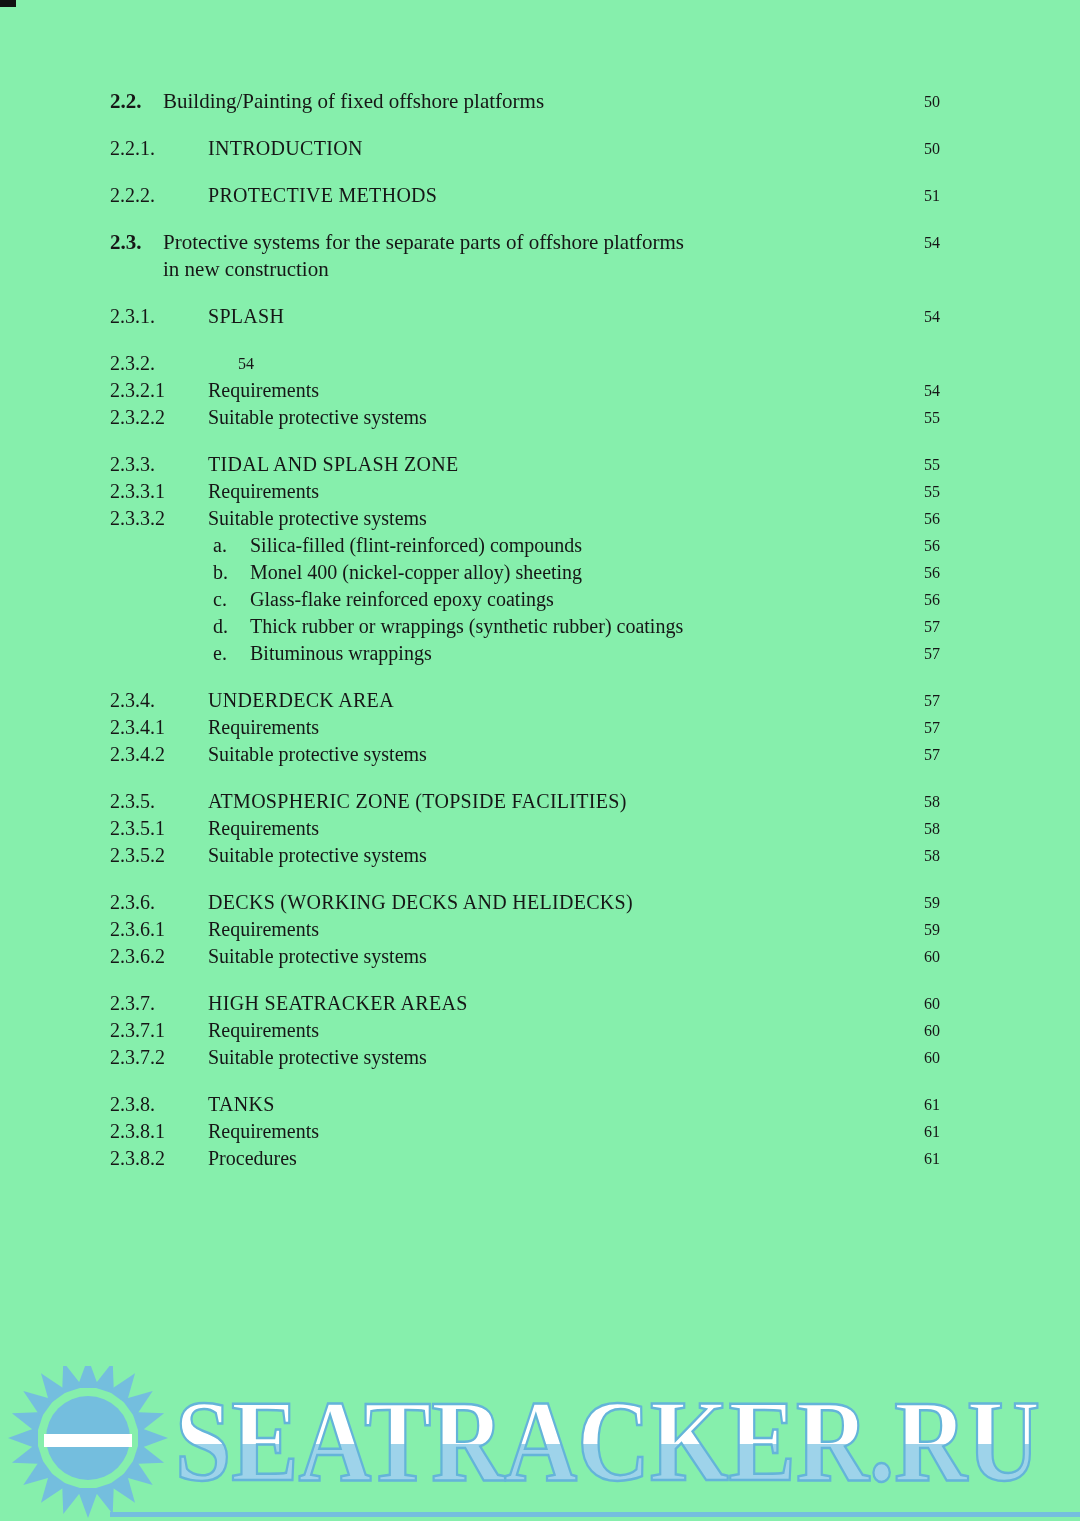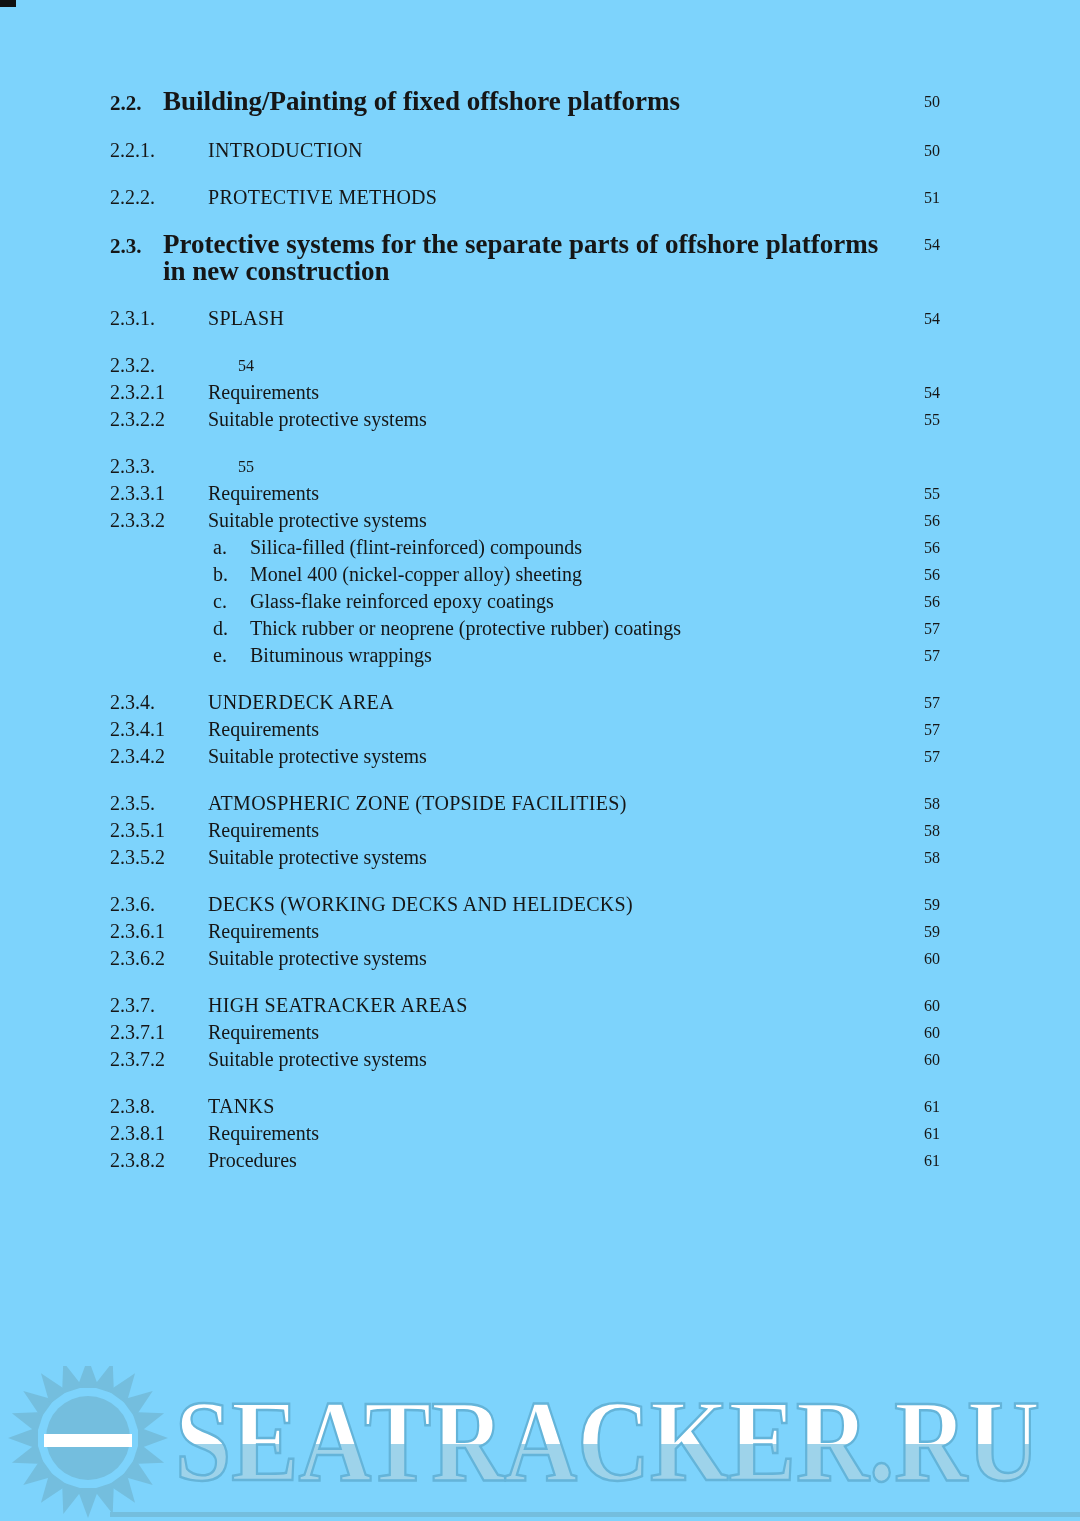--- a/index.html
+++ b/index.html
@@ -1,21 +1,21 @@
 <!DOCTYPE html>
 <html><head>
 <meta charset="utf-8">
 <style>
   html, body { margin: 0; padding: 0; background: #e8e8e8; }
   .page {
     position: relative;
     width: 1080px;
     height: 1521px;
     margin: 0 auto;
-    background: #7dd3fc;
+    background: #86efac;
     font-family: "Liberation Serif", serif;
     color: #161616;
     overflow: hidden;
   }
   .scan-artifact {
     position: absolute;
     top: 0; left: 0;
     width: 16px; height: 7px;
     background: #111;
   }
@@ -37,22 +37,22 @@
     width: 98px;
     font-size: 20px;
   }
   .row.h1 .num {
     width: 53px;
     font-weight: bold;
     font-size: 21px;
   }
   .label { flex: 1; padding-right: 12px; }
   .row.h1 .label {
-    font-weight: bold;
-    font-size: 27px;
+    font-weight: normal;
+    font-size: 21px;
     white-space: pre-line;
   }
   .row.caps .label {
     font-size: 20px;
     letter-spacing: 0.3px;
   }
   .row.italic .label { }
   .row.item .num { width: 103px; }
   .letter {
     display: inline-block;
@@ -116,20 +116,21 @@
         <span class="label">Requirements</span>
         <span class="page-num">54</span>
       </div>
       <div class="row italic">
         <span class="num">2.3.2.2</span>
         <span class="label">Suitable protective systems</span>
         <span class="page-num">55</span>
       </div>
       <div class="row caps gap">
         <span class="num">2.3.3.</span>
+        <span class="label">TIDAL AND SPLASH ZONE</span>
         <span class="page-num">55</span>
       </div>
       <div class="row italic">
         <span class="num">2.3.3.1</span>
         <span class="label">Requirements</span>
         <span class="page-num">55</span>
       </div>
       <div class="row italic">
         <span class="num">2.3.3.2</span>
         <span class="label">Suitable protective systems</span>
@@ -145,21 +146,21 @@
         <span class="label"><span class="letter">b.</span><span>Monel 400 (nickel-copper alloy) sheeting</span></span>
         <span class="page-num">56</span>
       </div>
       <div class="row item">
         <span class="num"></span>
         <span class="label"><span class="letter">c.</span><span>Glass-flake reinforced epoxy coatings</span></span>
         <span class="page-num">56</span>
       </div>
       <div class="row item">
         <span class="num"></span>
-        <span class="label"><span class="letter">d.</span><span>Thick rubber or neoprene (protective rubber) coatings</span></span>
+        <span class="label"><span class="letter">d.</span><span>Thick rubber or wrappings (synthetic rubber) coatings</span></span>
         <span class="page-num">57</span>
       </div>
       <div class="row item">
         <span class="num"></span>
         <span class="label"><span class="letter">e.</span><span>Bituminous wrappings</span></span>
         <span class="page-num">57</span>
       </div>
       <div class="row caps gap">
         <span class="num">2.3.4.</span>
         <span class="label">UNDERDECK AREA</span>

